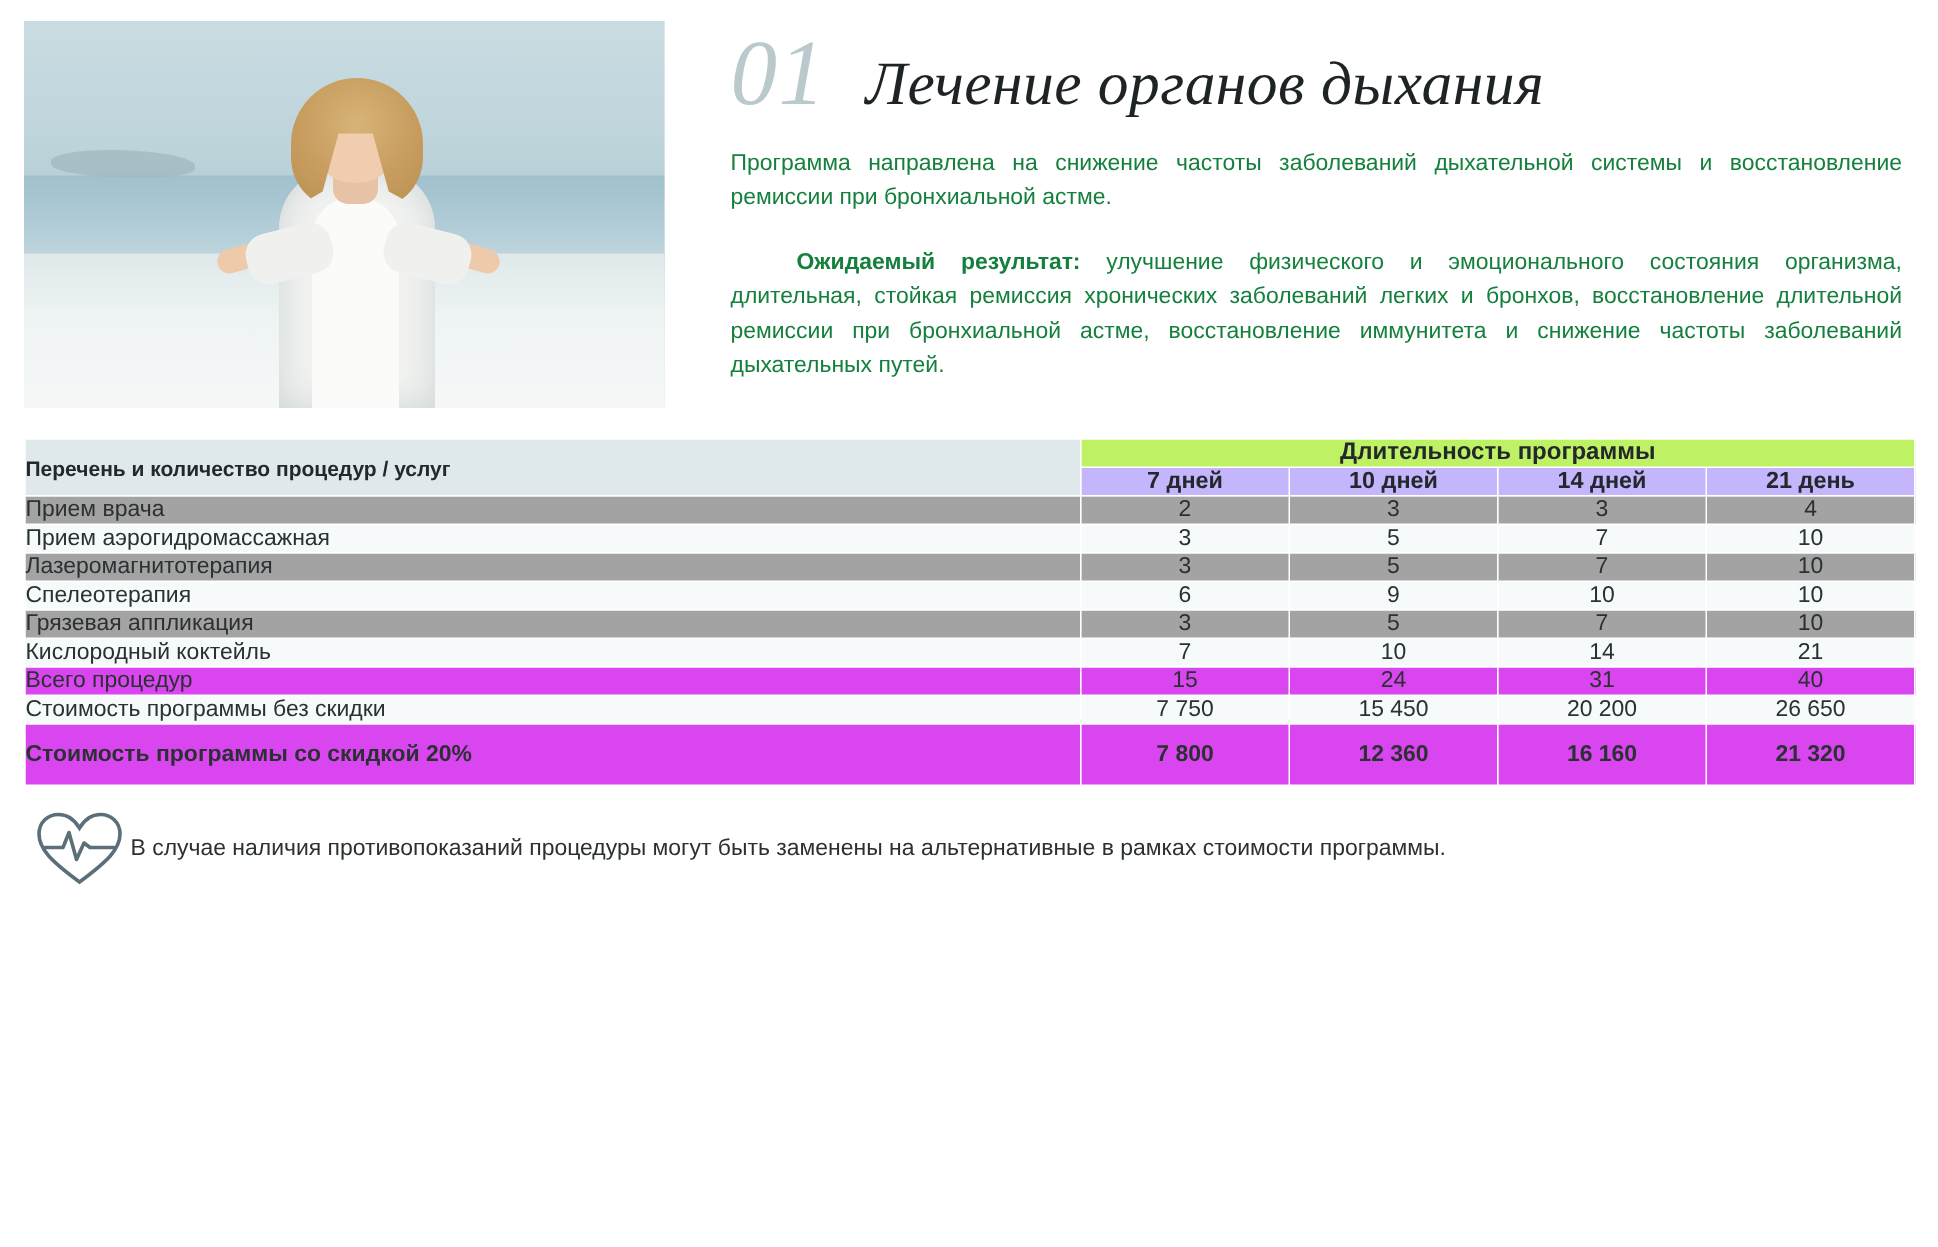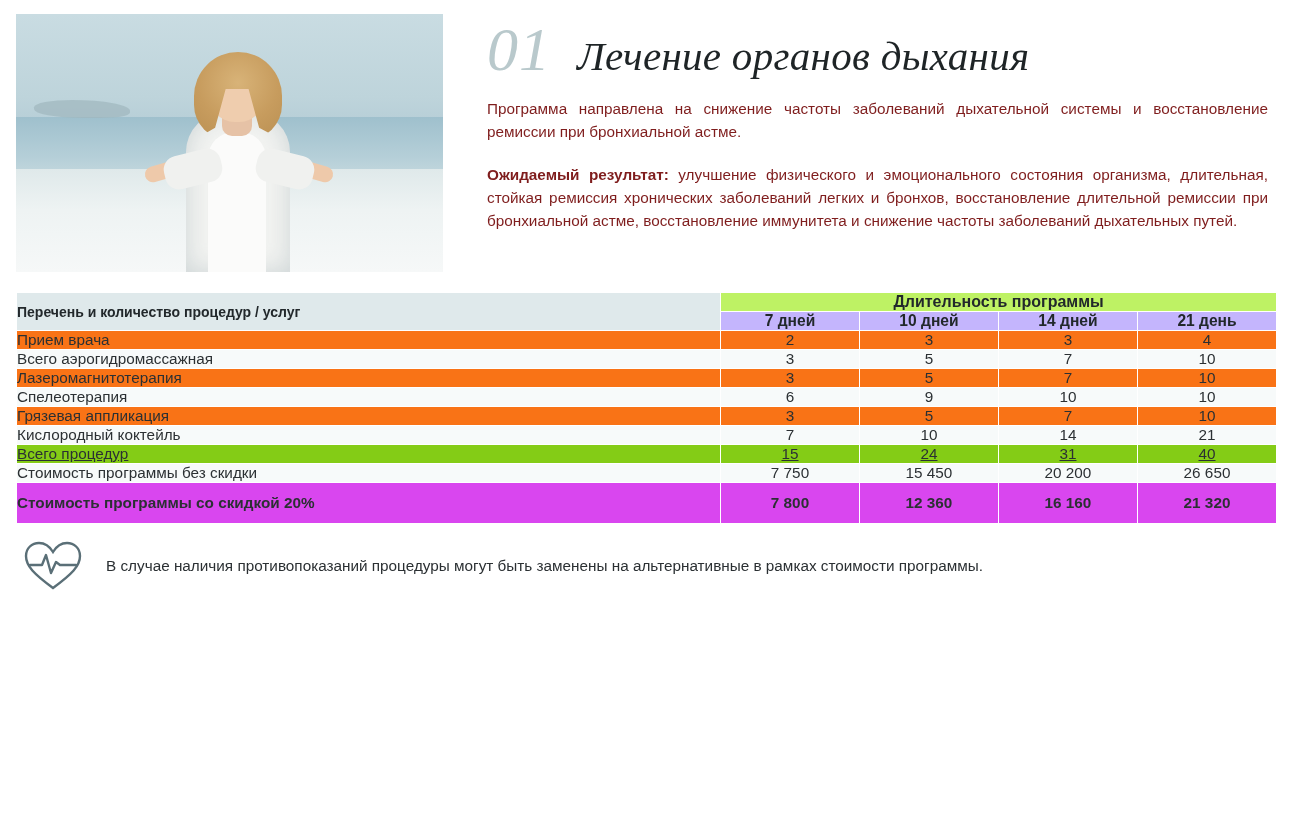--- a/index.html
+++ b/index.html
@@ -127,25 +127,25 @@
     font-size: 41px;
     line-height: 1.05;
     color: #1e2426;
     letter-spacing: .3px;
     text-align: center;
   }
   .para {
     font-size: 15.3px;
     line-height: 1.5;
     text-align: justify;
-    color: #7f1d1d;
+    color: #15803d;
     margin-top: 18px;
   }
   .para.second { margin-top: 20px; }
-  .para b { font-weight: bold; }
+  .para b { font-weight: bold; margin-left: 44px; }
 
   
   .table-wrap {
     margin: 20px 16px 0 16px;
   }
   table.prog {
     width: 1260px;
     border-collapse: collapse;
     table-layout: fixed;
     font-size: 15.3px;
@@ -188,35 +188,35 @@
   td.name {
     text-align: left;
     padding: 9px 0 9px 34px;
     color: #2b3033;
   }
   td.num {
     text-align: center;
     padding: 9px 0;
     color: #2b3033;
   }
-  tr.odd td { background: #f97316; }
+  tr.odd td { background: #a3a3a3; }
   tr.even td { background: #f7fafa; }
-  tr.total td { background: #84cc16; text-decoration: underline; }
+  tr.total td { background: #d946ef; }
   tr.price td { background: #f7fafa; }
   tr.discount td {
     background: #d946ef;
     font-weight: bold;
   }
   tr.discount td.name { padding-top: 11px; padding-bottom: 11px; }
 
   
   .note {
     display: flex;
     align-items: center;
-    gap: 22px;
+    gap: 3px;
     margin: 16px 16px 0 16px;
     padding-left: 6px;
   }
   .note .icon { flex: 0 0 auto; line-height: 0; }
   .note .text {
     font-size: 15.3px;
     color: #2b3033;
   }
 </style>
 </head>
@@ -279,21 +279,21 @@
       </thead>
       <tbody>
         <tr class="odd">
           <td class="name">Прием врача</td>
           <td class="num">2</td>
           <td class="num">3</td>
           <td class="num">3</td>
           <td class="num">4</td>
         </tr>
         <tr class="even">
-          <td class="name">Всего аэрогидромассажная</td>
+          <td class="name">Прием аэрогидромассажная</td>
           <td class="num">3</td>
           <td class="num">5</td>
           <td class="num">7</td>
           <td class="num">10</td>
         </tr>
         <tr class="odd">
           <td class="name">Лазеромагнитотерапия</td>
           <td class="num">3</td>
           <td class="num">5</td>
           <td class="num">7</td>

